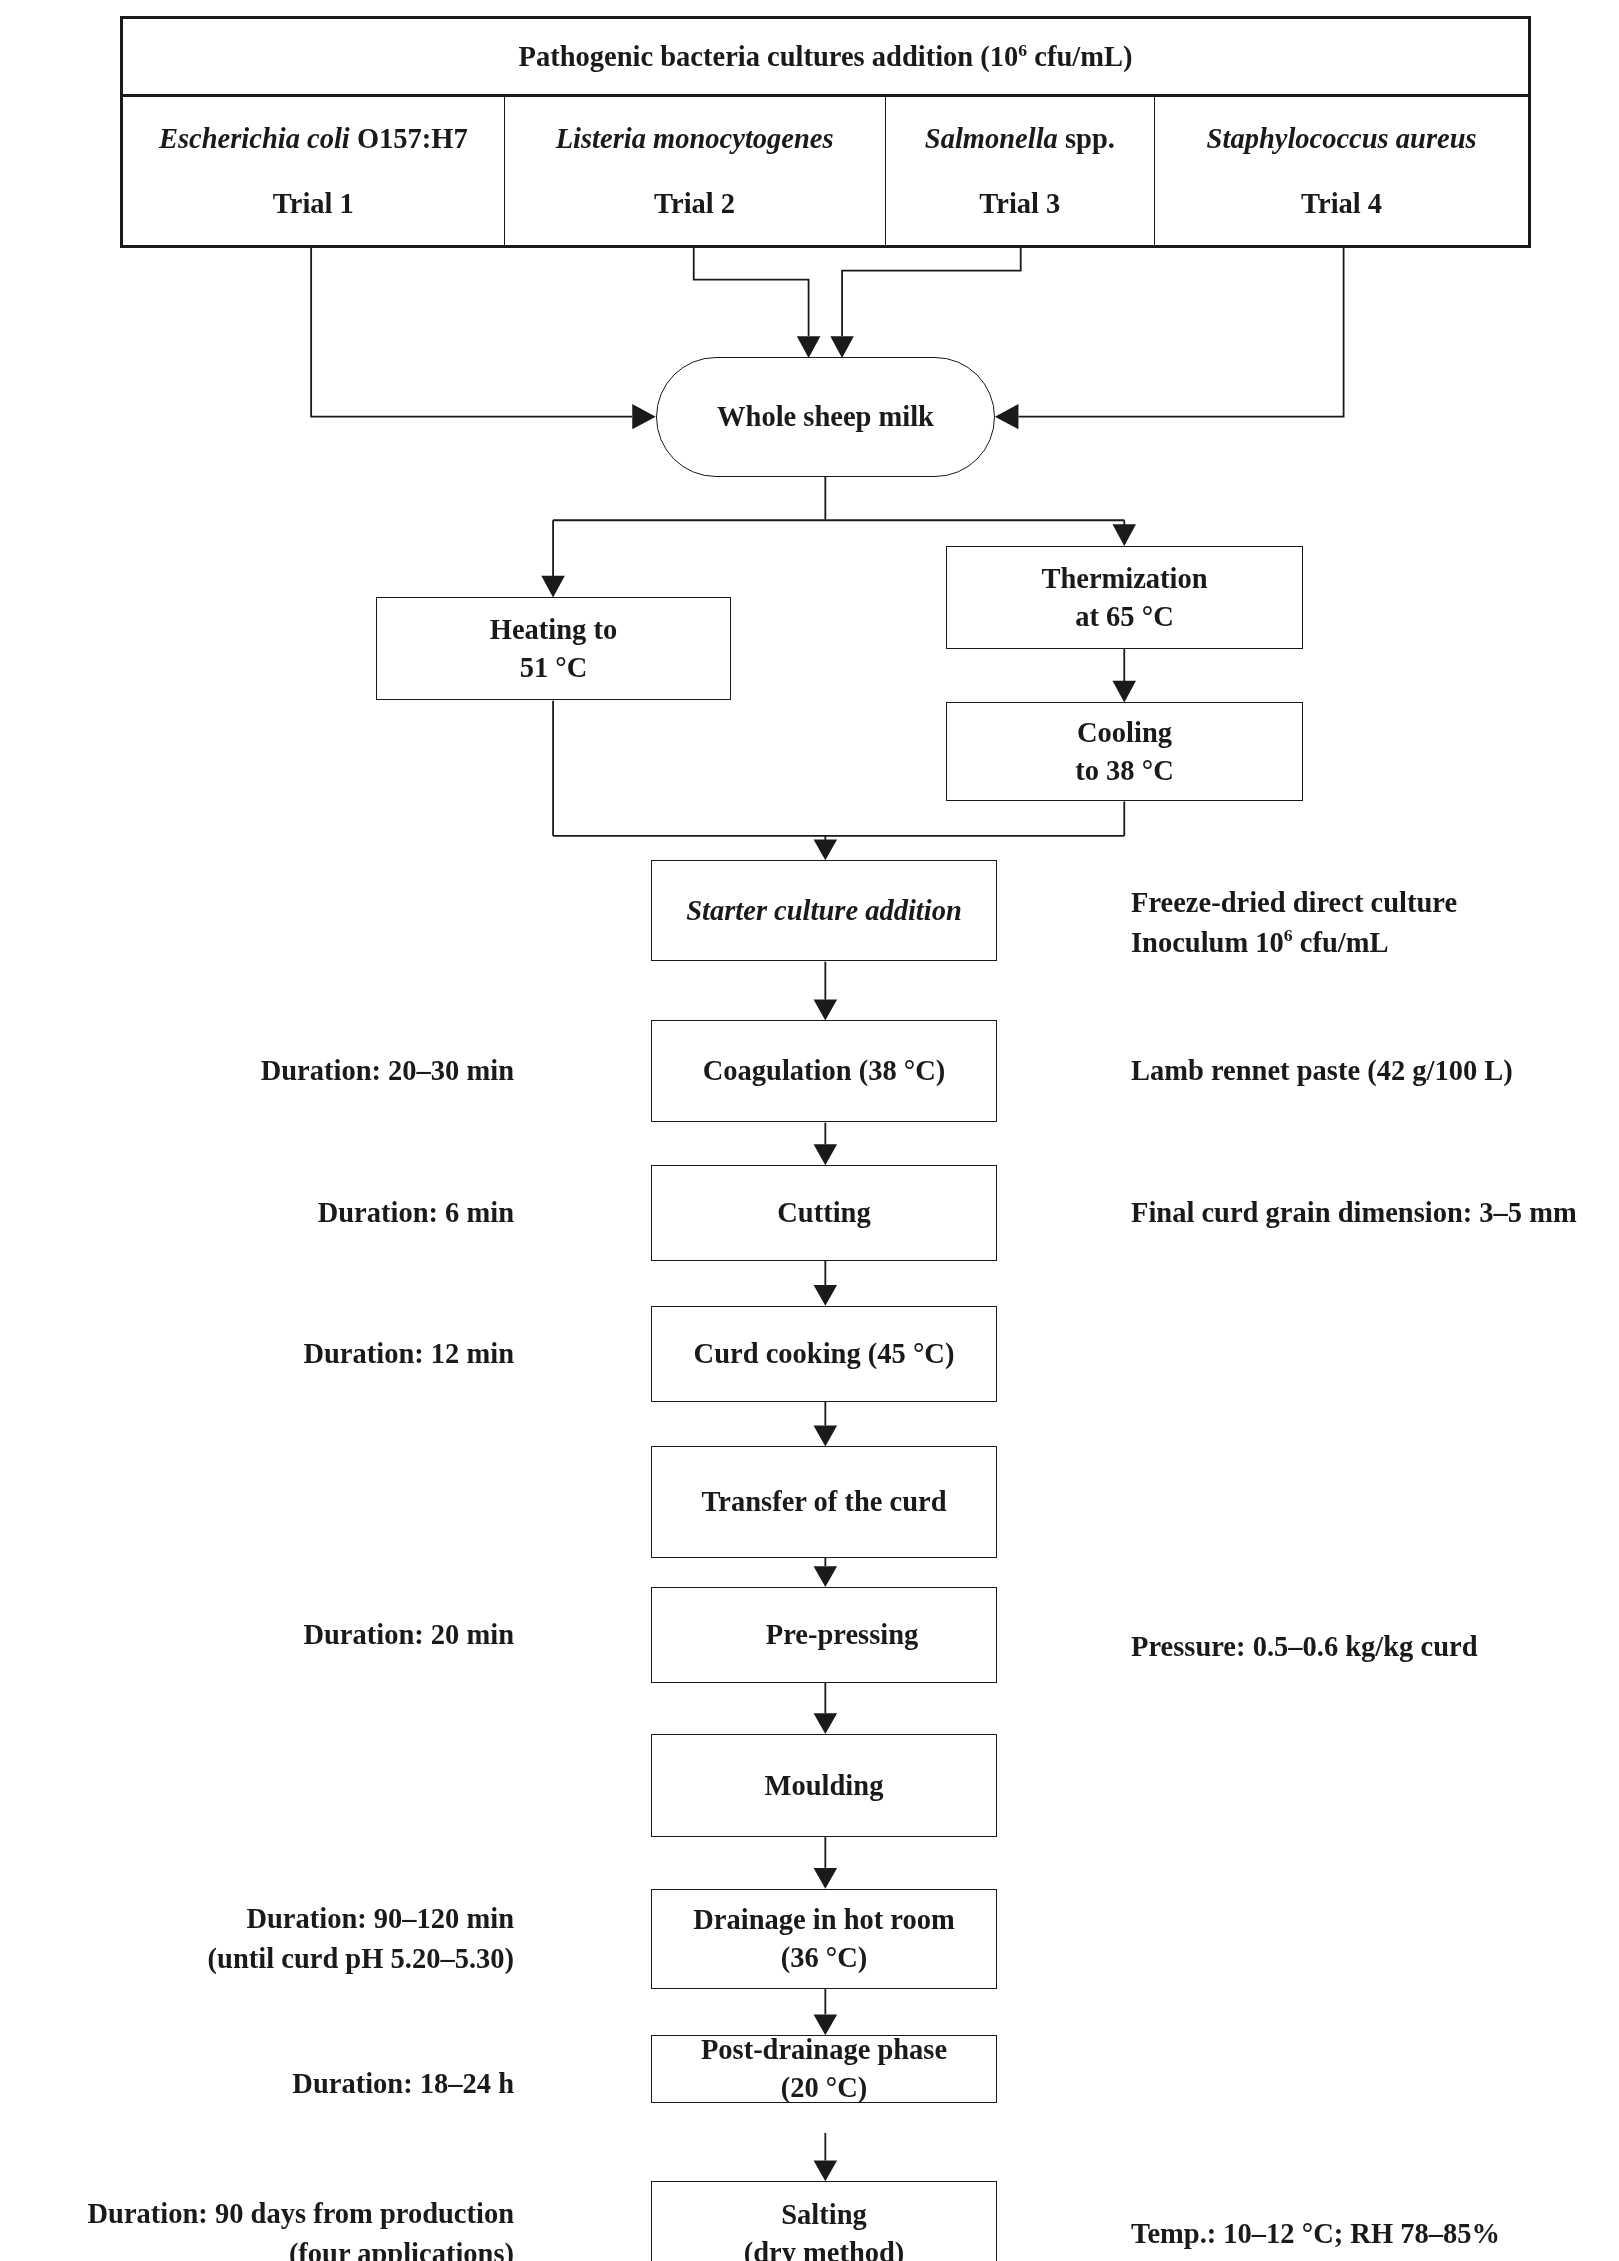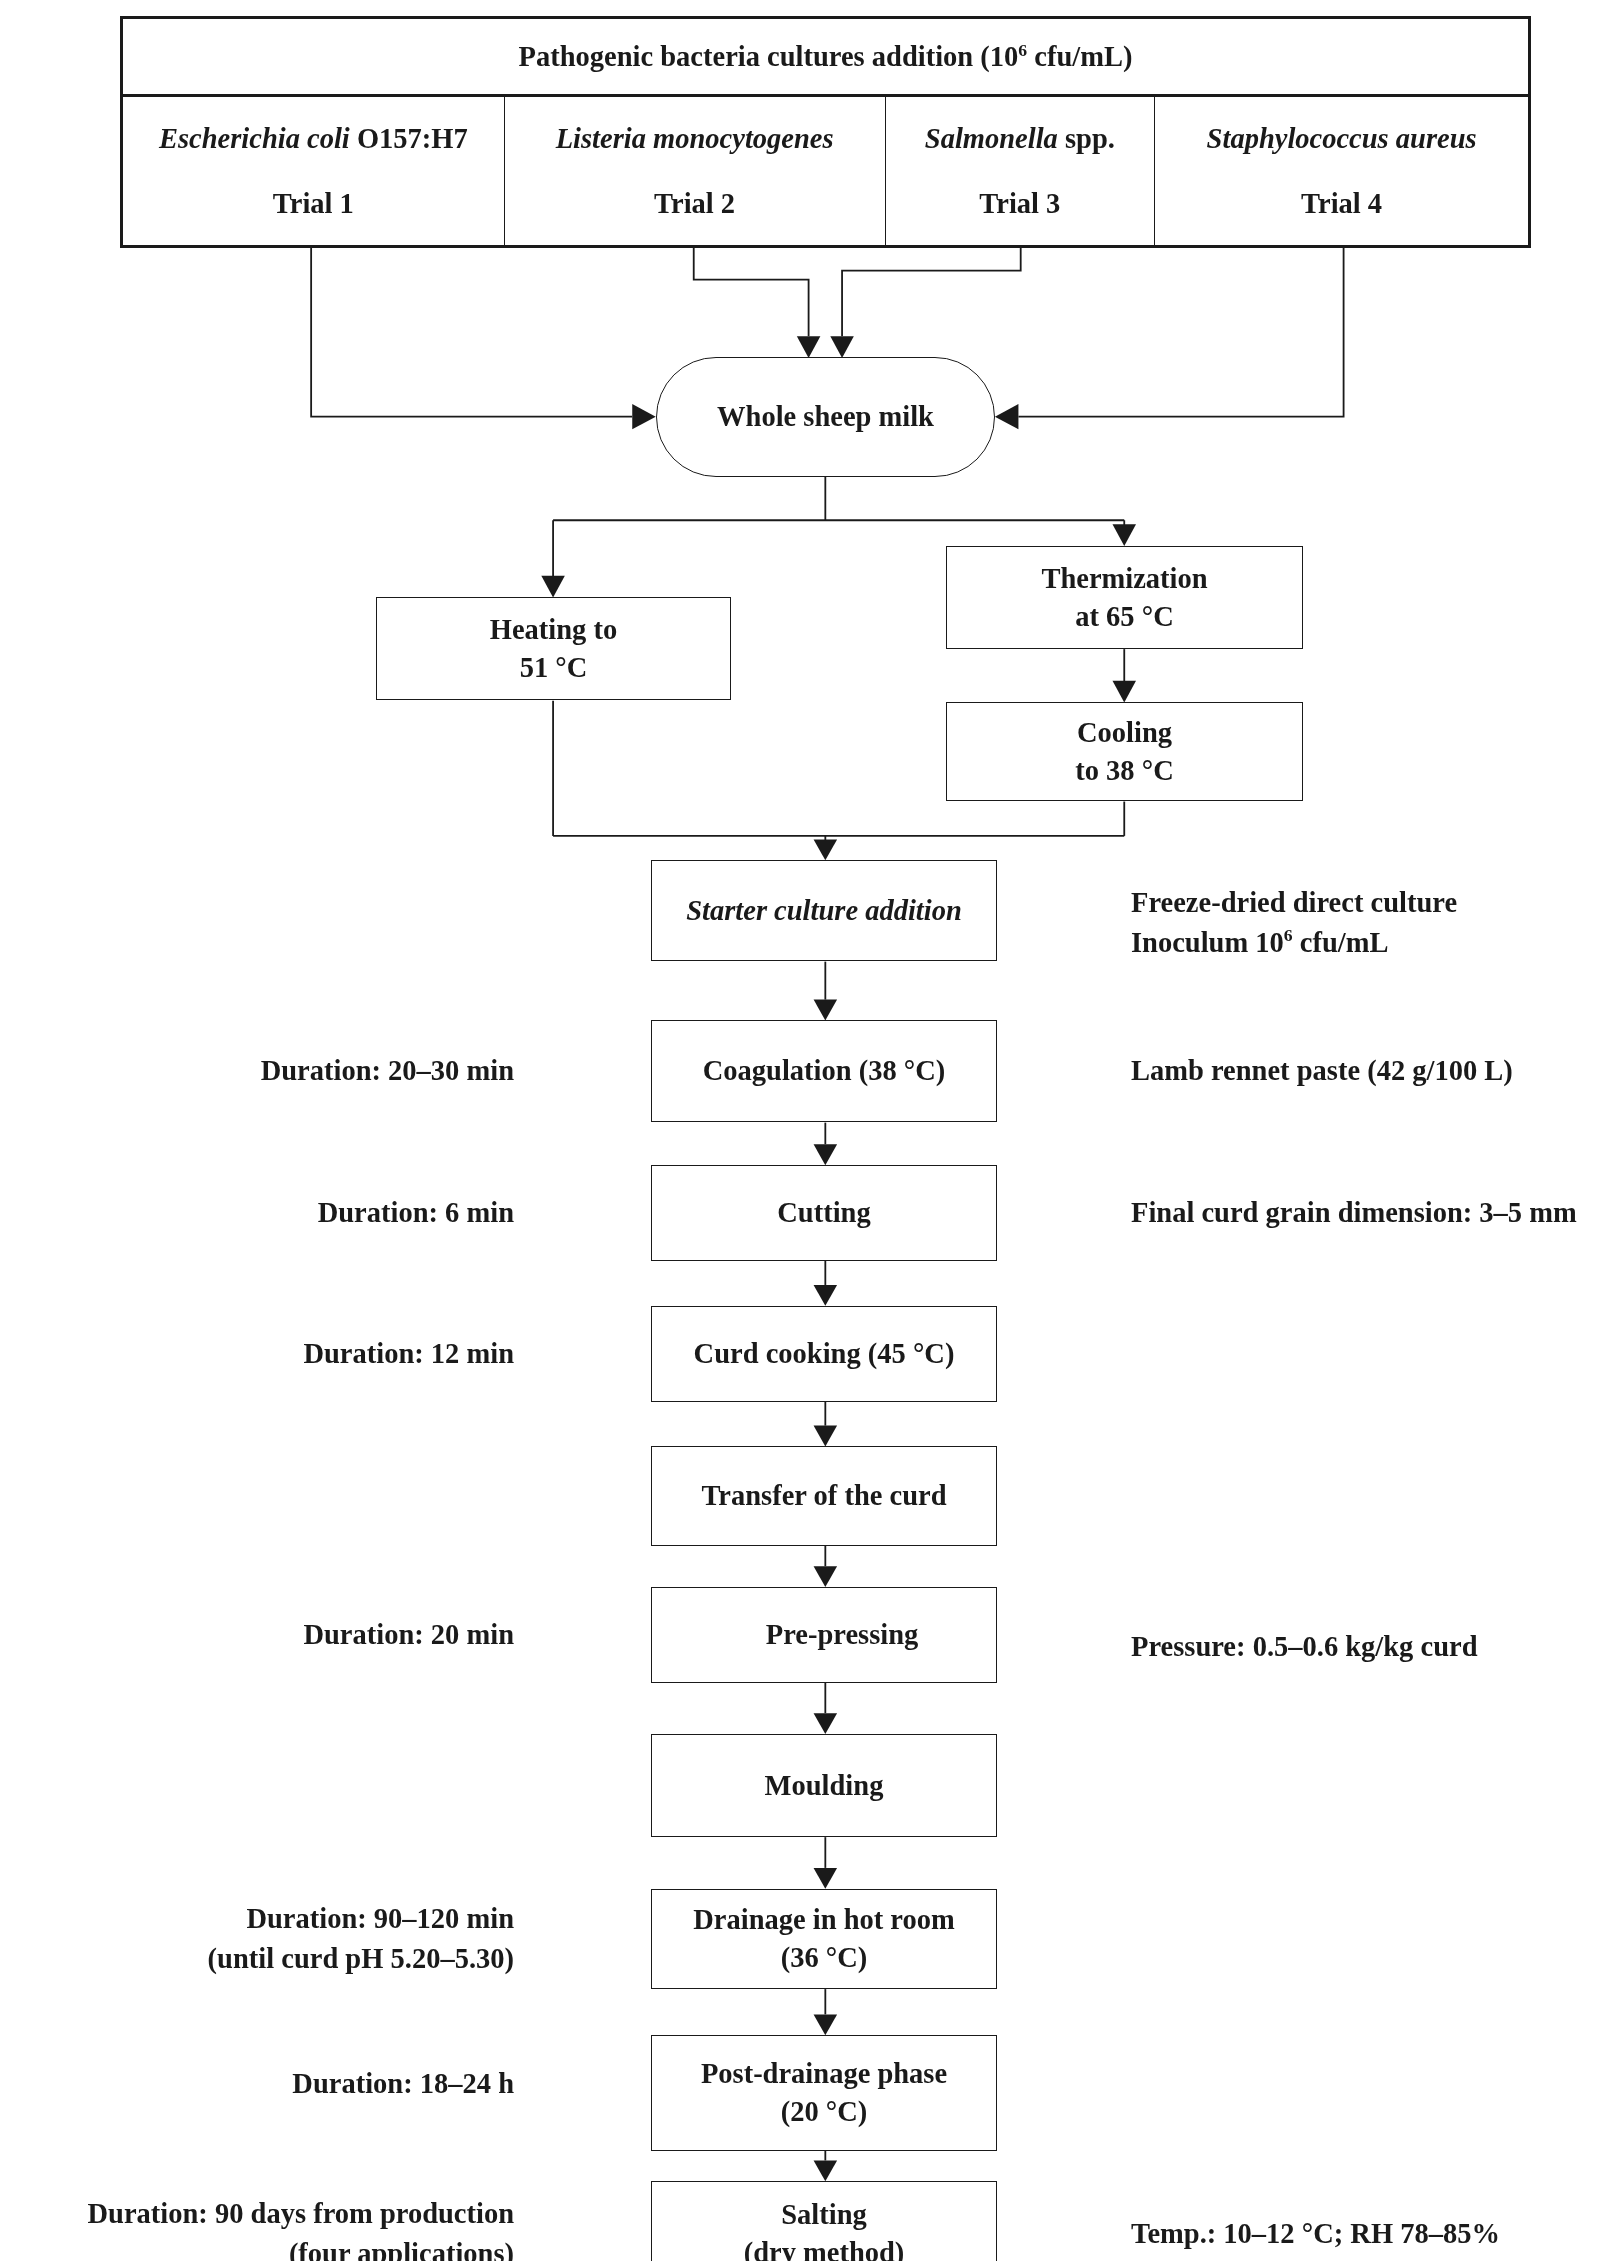--- a/index.html
+++ b/index.html
@@ -26,25 +26,25 @@
     text-align:center;line-height:1.32;}
   .chain{left:651px;width:346px;}
   .stadium{left:656px;top:357px;width:339px;height:120px;border-radius:60px;}
   .n-heating{left:376px;top:597px;width:355px;height:103px;}
   .n-thermization{left:946px;top:546px;width:357px;height:103px;}
   .n-cooling{left:946px;top:702px;width:357px;height:99px;}
   .n-starter{top:860px;height:101px;font-style:italic;}
   .n-coagulation{top:1020px;height:102px;}
   .n-cutting{top:1165px;height:96px;}
   .n-curd-cooking{top:1306px;height:96px;}
-  .n-transfer{top:1446px;height:100px;}
+  .n-transfer{top:1446px;height:112px;}
   .n-pre-pressing{top:1587px;height:96px;padding-left:36px;}
   .n-moulding{top:1734px;height:103px;}
   .n-drainage{top:1889px;height:100px;}
-  .n-post-drainage{top:2035px;height:116px;}
+  .n-post-drainage{top:2035px;height:68px;}
   .n-salting{top:2181px;height:106px;}
   
   .llabel{position:absolute;right:1105px;transform:translateY(-50%);
     text-align:right;line-height:1.42;white-space:nowrap;}
   .rlabel{position:absolute;left:1131px;transform:translateY(-50%);
     text-align:left;line-height:1.42;white-space:nowrap;}
   .l-coagulation{top:1071px;} .l-cutting{top:1213px;} .l-curd{top:1354px;}
   .l-prepress{top:1635px;} .l-drainage{top:1939px;} .l-postdrain{top:2084px;}
   .l-salting{top:2234px;}
   .r-starter{top:923px;} .r-coagulation{top:1071px;} .r-cutting{top:1213px;}

